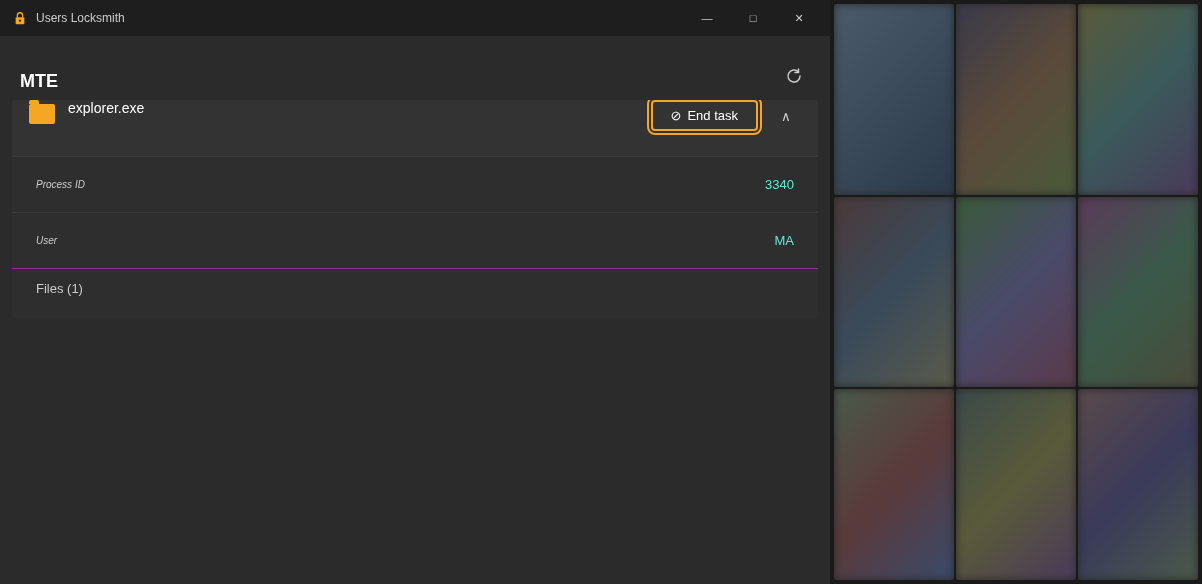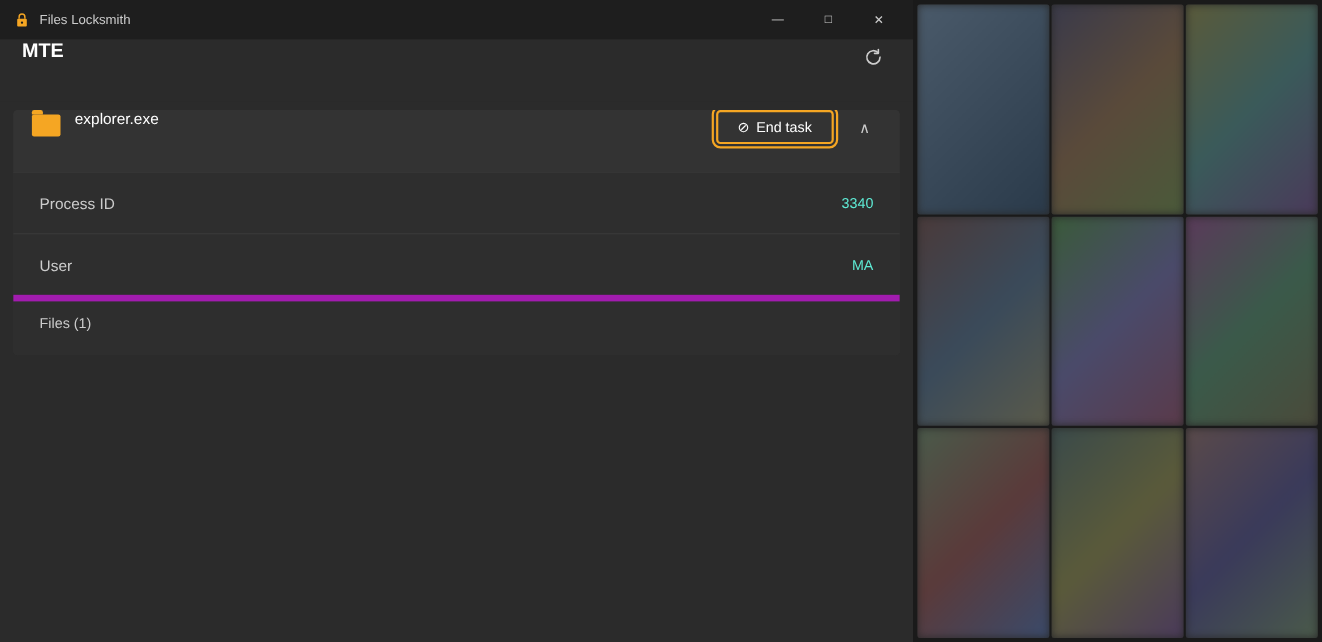--- a/index.html
+++ b/index.html
@@ -74,21 +74,21 @@
       cursor: pointer;
       background: transparent;
       border: none;
     }
 
     
     .app-header {
       height: 56px;
       background: #2b2b2b;
       display: flex;
-      align-items: flex-start;
+      align-items: flex-end;
       justify-content: space-between;
       padding: 0 20px;
       flex-shrink: 0;
     }
 
     .app-header-title {
       color: #ffffff;
       font-size: 18px;
       font-weight: 600;
     }
@@ -203,30 +203,31 @@
       display: flex;
       align-items: center;
       justify-content: space-between;
       padding: 0 24px;
       height: 56px;
       border-top: 1px solid #3a3a3a;
     }
 
     .detail-label {
       color: #cccccc;
-      font-size: 14px;
+      font-size: 10px;
+      font-style: italic;
     }
 
     .detail-value {
       color: #5eead4;
       font-size: 13px;
     }
 
     .files-section {
-      border-top: 6px solid #a21caf;
+      border-top: 1px solid #a21caf;
       padding: 12px 24px 16px;
     }
 
     .files-label {
       color: #cccccc;
       font-size: 13px;
       margin-bottom: 6px;
     }
 
     .file-path {
@@ -284,21 +285,21 @@
 
   <div class="title-bar">
     <div class="title-bar-left">
       <div class="title-bar-icon">
         <svg class="lock-icon-svg" viewBox="0 0 14 16" fill="none" xmlns="http://www.w3.org/2000/svg">
           <rect x="2" y="7" width="10" height="8" rx="1" fill="#f5a623"></rect>
           <path d="M4 7V5a3 3 0 016 0v2" stroke="#f5a623" stroke-width="1.5" fill="none"></path>
           <circle cx="7" cy="11" r="1.2" fill="#1e1e1e"></circle>
         </svg>
       </div>
-      <span class="title-bar-title">Files Locksmith</span>
+      <span class="title-bar-title">Users Locksmith</span>
     </div>
     <div class="title-bar-controls">
       <button class="title-bar-btn">—</button>
       <button class="title-bar-btn">□</button>
       <button class="title-bar-btn close">✕</button>
     </div>
   </div>
 
   <div class="app-header">
     <span class="app-header-title">MTE</span>

